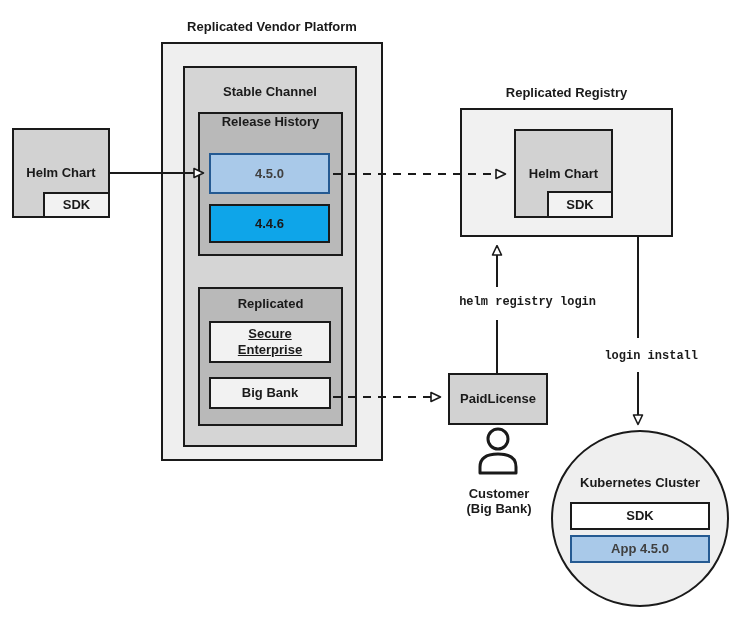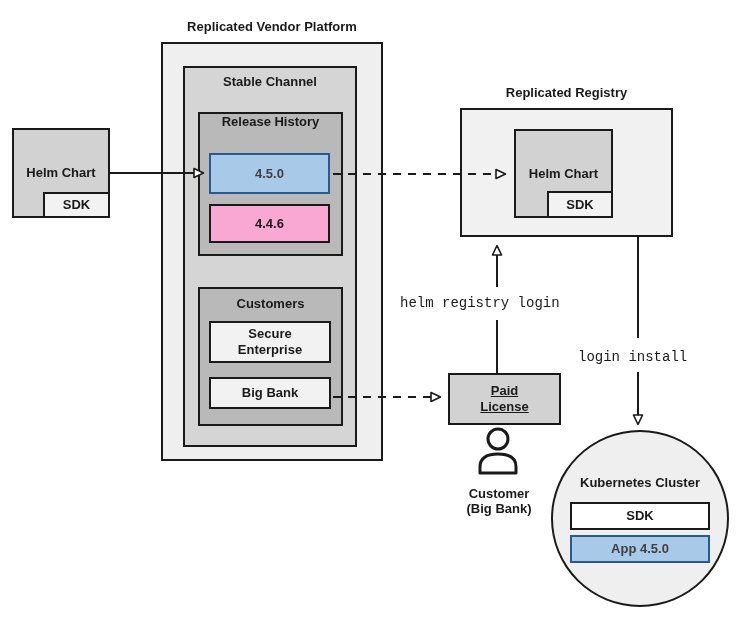--- a/index.html
+++ b/index.html
@@ -3,27 +3,27 @@
 <meta charset="utf-8">
 <style>
   html,body{margin:0;padding:0;background:#fff;}
   #canvas{position:relative;width:747px;height:634px;background:#fff;overflow:hidden;
           font-family:"Liberation Sans",sans-serif;}
   .box{position:absolute;box-sizing:border-box;border:2px solid #1a1a1a;}
   .lbl{font-weight:bold;font-size:13px;color:#1a1a1a;line-height:16px;}
   .ctr{display:flex;align-items:center;justify-content:center;text-align:center;}
   .toplbl{display:flex;justify-content:center;text-align:center;}
   .title{position:absolute;text-align:center;font-weight:bold;font-size:13px;color:#1a1a1a;}
-  .mono{position:absolute;text-align:left;font-family:"Liberation Mono","DejaVu Sans Mono",monospace;
-        font-weight:normal;font-size:14px;color:#1a1a1a;white-space:nowrap;}
+  .mono{position:absolute;text-align:right;font-family:"Liberation Mono","DejaVu Sans Mono",monospace;
+        font-weight:bold;font-size:12px;color:#1a1a1a;white-space:nowrap;}
   .fill-outer{background:#efefef;}
   .fill-panel{background:#d5d5d5;}
   .fill-group{background:#b9b9b9;}
   .fill-item{background:#f2f2f2;}
-  .fill-item2{background:#f9a8d4;}
+  .fill-item2{background:#0ea5e9;}
   .fill-mid{background:#d2d2d2;}
   .fill-white{background:#ffffff;}
   .blue{background:#a9c9e9;border-color:#255a92;color:#1b4a80;}
   .blue .lbl,.blue.lbl{color:#404040;}
   #wires{position:absolute;left:0;top:0;width:747px;height:634px;pointer-events:none;}
   .circle{border-radius:50%;}
 </style>
 </head>
 <body>
 
@@ -33,53 +33,53 @@
     <span>Helm Chart</span>
   </div>
   <div class="box fill-item ctr lbl" style="left:43px;top:192px;width:67px;height:26px;">
     <span>SDK</span>
   </div>
 
   <div class="title" style="left:161px;top:19px;width:222px;">Replicated Vendor Platform</div>
   <div class="box fill-outer" style="left:161px;top:42px;width:222px;height:419px;"></div>
 
   <div class="box fill-panel" style="left:183px;top:66px;width:174px;height:381px;">
-    <div class="lbl toplbl" style="padding-top:6px;">Stable Channel</div>
+    <div class="lbl toplbl" style="padding-top:16px;">Stable Channel</div>
   </div>
 
   <div class="box fill-group" style="left:198px;top:112px;width:145px;height:144px;">
     <div class="lbl toplbl" style="padding-top:0;">Release History</div>
   </div>
   <div class="box blue ctr lbl" style="left:209px;top:153px;width:121px;height:41px;">
     <span>4.5.0</span>
   </div>
   <div class="box fill-item2 ctr lbl" style="left:209px;top:204px;width:121px;height:39px;">
     <span>4.4.6</span>
   </div>
 
   <div class="box fill-group" style="left:198px;top:287px;width:145px;height:139px;">
-    <div class="lbl toplbl" style="padding-top:7px;">Customers</div>
+    <div class="lbl toplbl" style="padding-top:7px;">Replicated</div>
   </div>
-  <div class="box fill-item ctr lbl" style="left:209px;top:321px;width:122px;height:42px;padding:0 16px;">
+  <div class="box fill-item ctr lbl" style="left:209px;top:321px;width:122px;height:42px;padding:0 16px;text-decoration:underline;">
     <span>Secure Enterprise</span>
   </div>
   <div class="box fill-item ctr lbl" style="left:209px;top:377px;width:122px;height:32px;">
     <span>Big Bank</span>
   </div>
 
   <div class="title" style="left:460px;top:85px;width:213px;">Replicated Registry</div>
   <div class="box" style="left:460px;top:108px;width:213px;height:129px;background:#f1f1f1;"></div>
   <div class="box fill-mid ctr lbl" style="left:514px;top:129px;width:99px;height:89px;">
     <span>Helm Chart</span>
   </div>
   <div class="box fill-item ctr lbl" style="left:547px;top:191px;width:66px;height:27px;">
     <span>SDK</span>
   </div>
 
-  <div class="box fill-mid ctr lbl" style="left:448px;top:373px;width:113px;height:52px;flex-direction:column;text-decoration:underline;">
+  <div class="box fill-mid ctr lbl" style="left:448px;top:373px;width:100px;height:52px;flex-direction:row;">
     <span>Paid</span>
     <span>License</span>
   </div>
 
   <svg style="position:absolute;left:476px;top:427px;" width="44" height="48" viewBox="0 0 44 48">
     <circle cx="22" cy="12" r="10" fill="none" stroke="#1a1a1a" stroke-width="3"></circle>
     <path d="M4 46 V40 C4 30 12 27 22 27 C32 27 40 30 40 40 V46 Z" fill="none" stroke="#1a1a1a" stroke-width="3" stroke-linejoin="round"></path>
   </svg>
   <div class="title" style="left:438px;top:486px;width:122px;line-height:15px;">
     <span style="display:block;">Customer</span>

